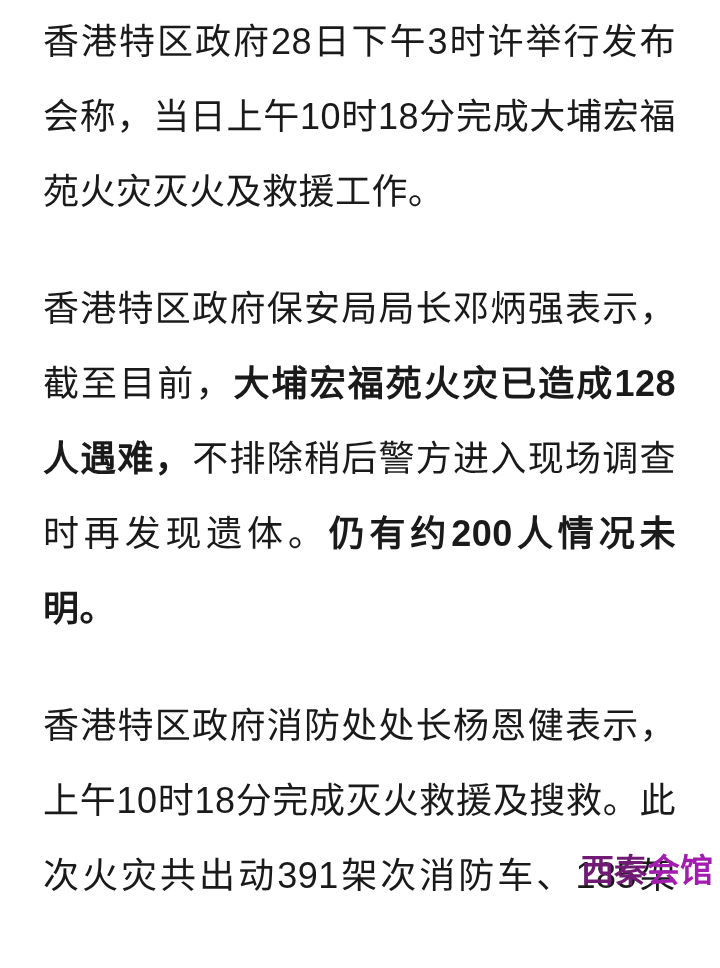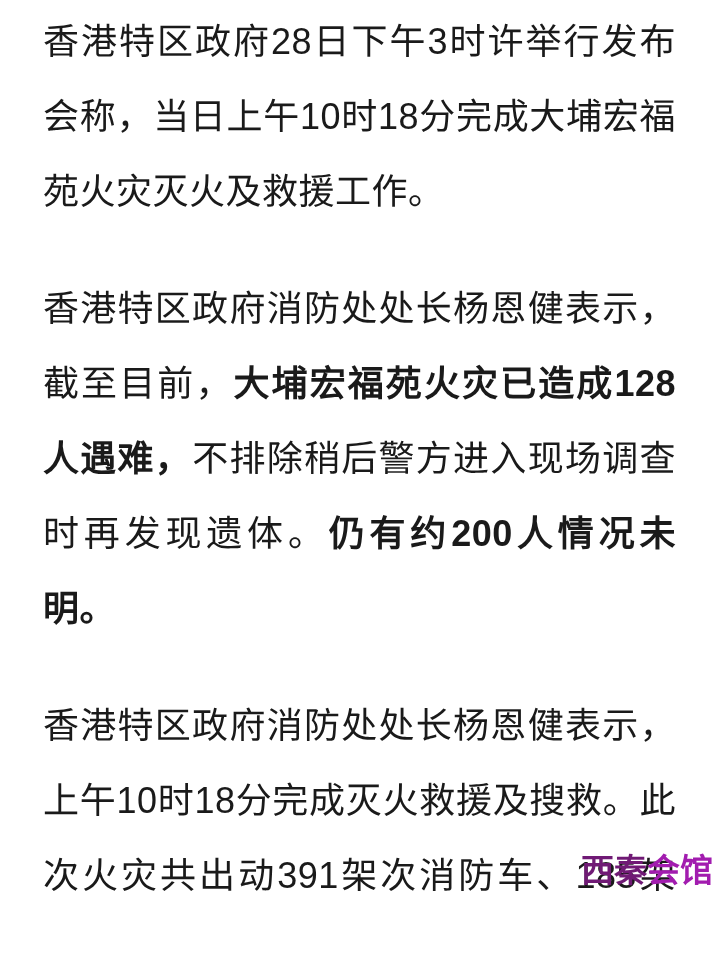--- a/index.html
+++ b/index.html
@@ -48,19 +48,19 @@
     white-space: nowrap;
     user-select: none;
   }
 </style>
 </head>
 <body>
 
 <div class="page" style="background: rgb(255, 255, 255);">
   <div class="article-body" style="color: rgb(26, 26, 26);">
       <p class="para"><span class="seg">香港特区政府28日下午3时许举行发布会称，当日上午10时18分完成大埔宏福苑火灾灭火及救援工作。</span></p>
-      <p class="para"><span class="seg">香港特区政府消防处处长杨恩健表示，截至目前，</span><span class="seg bold">大埔宏福苑火灾已造成128人遇难，</span><span class="seg">不排除稍后警方进入现场调查时再发现遗体。</span><span class="seg bold">仍有约200人情况未明。</span></p>
+      <p class="para"><span class="seg">香港特区政府保安局局长邓炳强表示，截至目前，</span><span class="seg bold">大埔宏福苑火灾已造成128人遇难，</span><span class="seg">不排除稍后警方进入现场调查时再发现遗体。</span><span class="seg bold">仍有约200人情况未明。</span></p>
       <p class="para"><span class="seg">香港特区政府消防处处长杨恩健表示，上午10时18分完成灭火救援及搜救。此次火灾共出动391架次消防车、185架次救护车、2311名消防及救护员。</span><span class="seg bold">12名消防员受伤，沙田消防局何伟豪殉职。</span></p>
     </div>
   <div class="watermark">
     <span style="color: #701a75;">西秦</span><span style="color: #a21caf;">会馆</span>
   </div>
 </div>
 
 </body></html>

